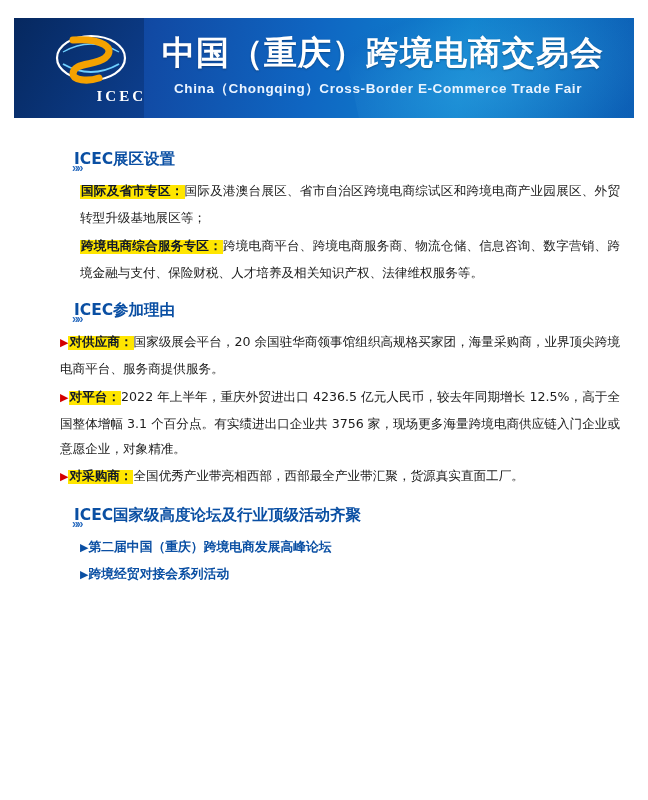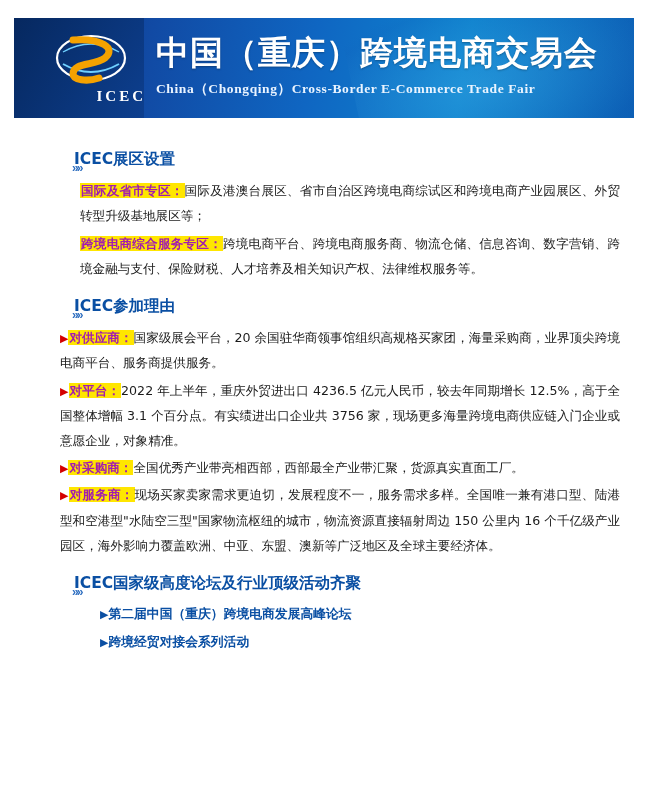--- a/index.html
+++ b/index.html
@@ -50,39 +50,40 @@
   .logo-text {
     color: #ffffff;
     font-size: 15px;
     letter-spacing: 3px;
     font-weight: bold;
     margin-top: 2px;
     font-family: "Liberation Serif", serif;
   }
   .banner-titles {
     position: absolute;
-    left: 142px; top: 16px;
+    left: 148px; top: 16px;
     right: 12px;
   }
   .banner-cn {
     color: #ffffff;
     font-size: 33px;
     font-weight: bold;
     letter-spacing: 1px;
     line-height: 1.15;
     font-family: "DejaVu Sans", "Liberation Sans", sans-serif;
     text-shadow: 0 1px 2px rgba(0,0,0,0.28);
   }
   .banner-en {
     color: #eaf4ff;
     font-size: 13.5px;
     letter-spacing: 0.6px;
     margin-top: 8px;
-    font-family: Liberation Serif, serif;
-    font-weight: bold;
+    font-family: Liberation Sans, sans-serif;
+    font-weight: bold;
+    margin-left: 12px;
   }
   
   .content {
     position: relative;
     padding: 16px 28px 10px 36px;
     color: #1a1a1a;
     font-size: 12.6px;
     line-height: 1.95;
   }
   .section-title {
@@ -102,37 +103,38 @@
   }
   .para {
     margin: 2px 0 2px 44px;
     text-align: justify;
     font-size: 12.6px;
     line-height: 2.0;
     font-family: "DejaVu Sans", "Liberation Sans", sans-serif;
   }
   .hl-yellow {
     background: #ffe600;
-    color: #a21caf;
+    color: #0f172a;
     font-weight: bold;
     padding: 0 1px;
+    font-family: Liberation Mono, monospace;
   }
   .tri {
     color: #d40000;
     font-size: 11px;
   }
   .bullet-row {
     margin: 2px 0 2px 24px;
     font-size: 12.6px;
     line-height: 2.0;
     font-family: "DejaVu Sans", "Liberation Sans", sans-serif;
     text-align: justify;
   }
   .forum-item {
-    margin: 3px 0 3px 64px;
+    margin: 3px 0 3px 44px;
     color: #0a4fa3;
     font-weight: bold;
     font-size: 12.8px;
     font-family: "DejaVu Sans", "Liberation Sans", sans-serif;
   }
   .forum-item .tri { color: #0a4fa3; }
 </style>
 </head>
 <body>
 
@@ -181,23 +183,20 @@
 
       <p class="bullet-row">
         <span class="tri">▶</span><span class="hl-yellow">对供应商：</span><span>国家级展会平台，20 余国驻华商领事馆组织高规格买家团，海量采购商，业界顶尖跨境电商平台、服务商提供服务。</span>
       </p>
       <p class="bullet-row">
         <span class="tri">▶</span><span class="hl-yellow">对平台：</span><span>2022 年上半年，重庆外贸进出口 4236.5 亿元人民币，较去年同期增长 12.5%，高于全国整体增幅 3.1 个百分点。有实绩进出口企业共 3756 家，现场更多海量跨境电商供应链入门企业或意愿企业，对象精准。</span>
       </p>
       <p class="bullet-row">
         <span class="tri">▶</span><span class="hl-yellow">对采购商：</span><span>全国优秀产业带亮相西部，西部最全产业带汇聚，货源真实直面工厂。</span>
       </p>
-      <p class="bullet-row">
-        <span class="tri">▶</span><span class="hl-yellow">对服务商：</span><span>现场买家卖家需求更迫切，发展程度不一，服务需求多样。全国唯一兼有港口型、陆港型和空港型"水陆空三型"国家物流枢纽的城市，物流资源直接辐射周边 150 公里内 16 个千亿级产业园区，海外影响力覆盖欧洲、中亚、东盟、澳新等广泛地区及全球主要经济体。</span>
-      </p>
     </div>
 
     <div>
       <div style="position:relative;">
         <span class="chev" style="top:13px;">»»</span>
         <div class="section-title">ICEC国家级高度论坛及行业顶级活动齐聚</div>
       </div>
 
       <p class="forum-item">
         <span class="tri">▶</span><span>第二届中国（重庆）跨境电商发展高峰论坛</span>

